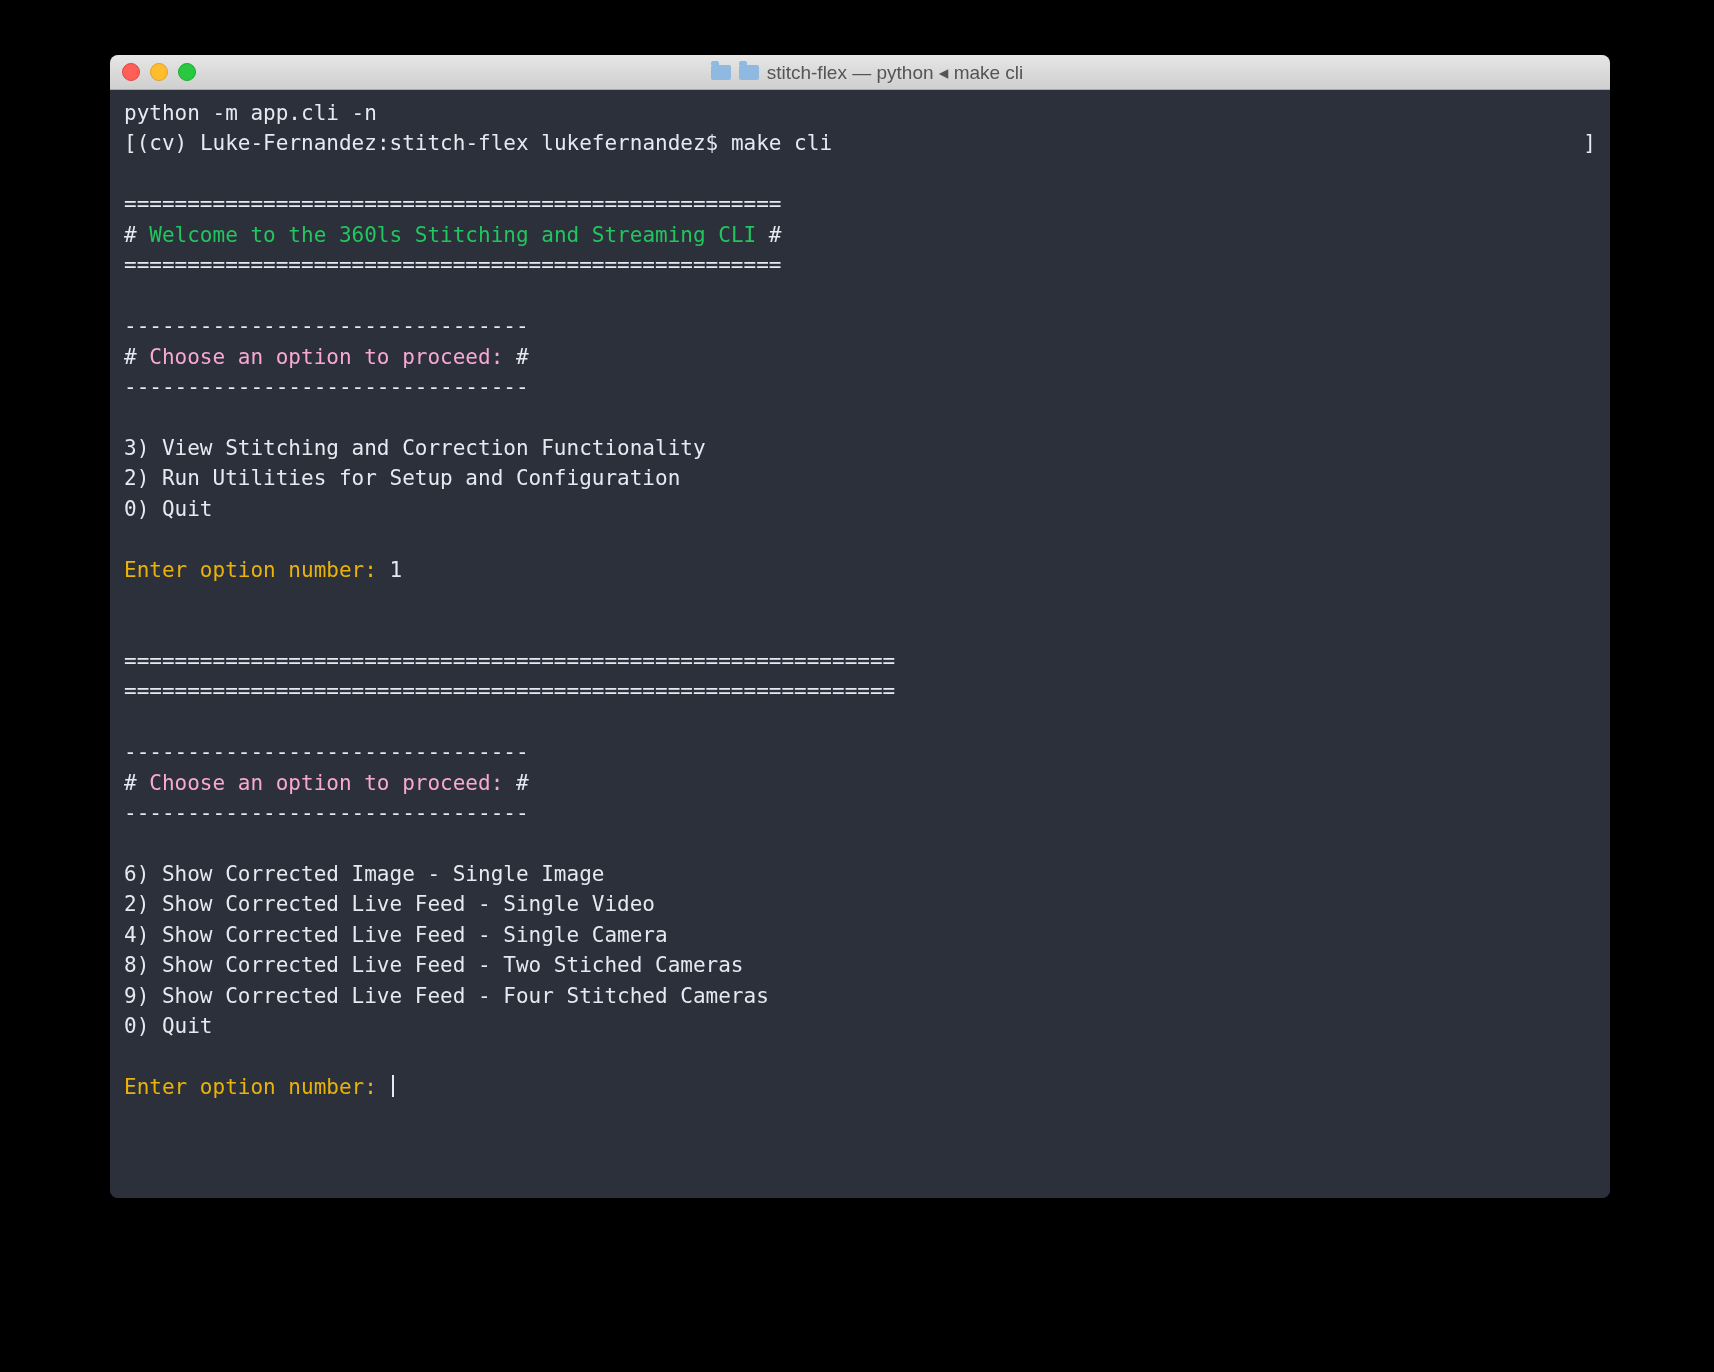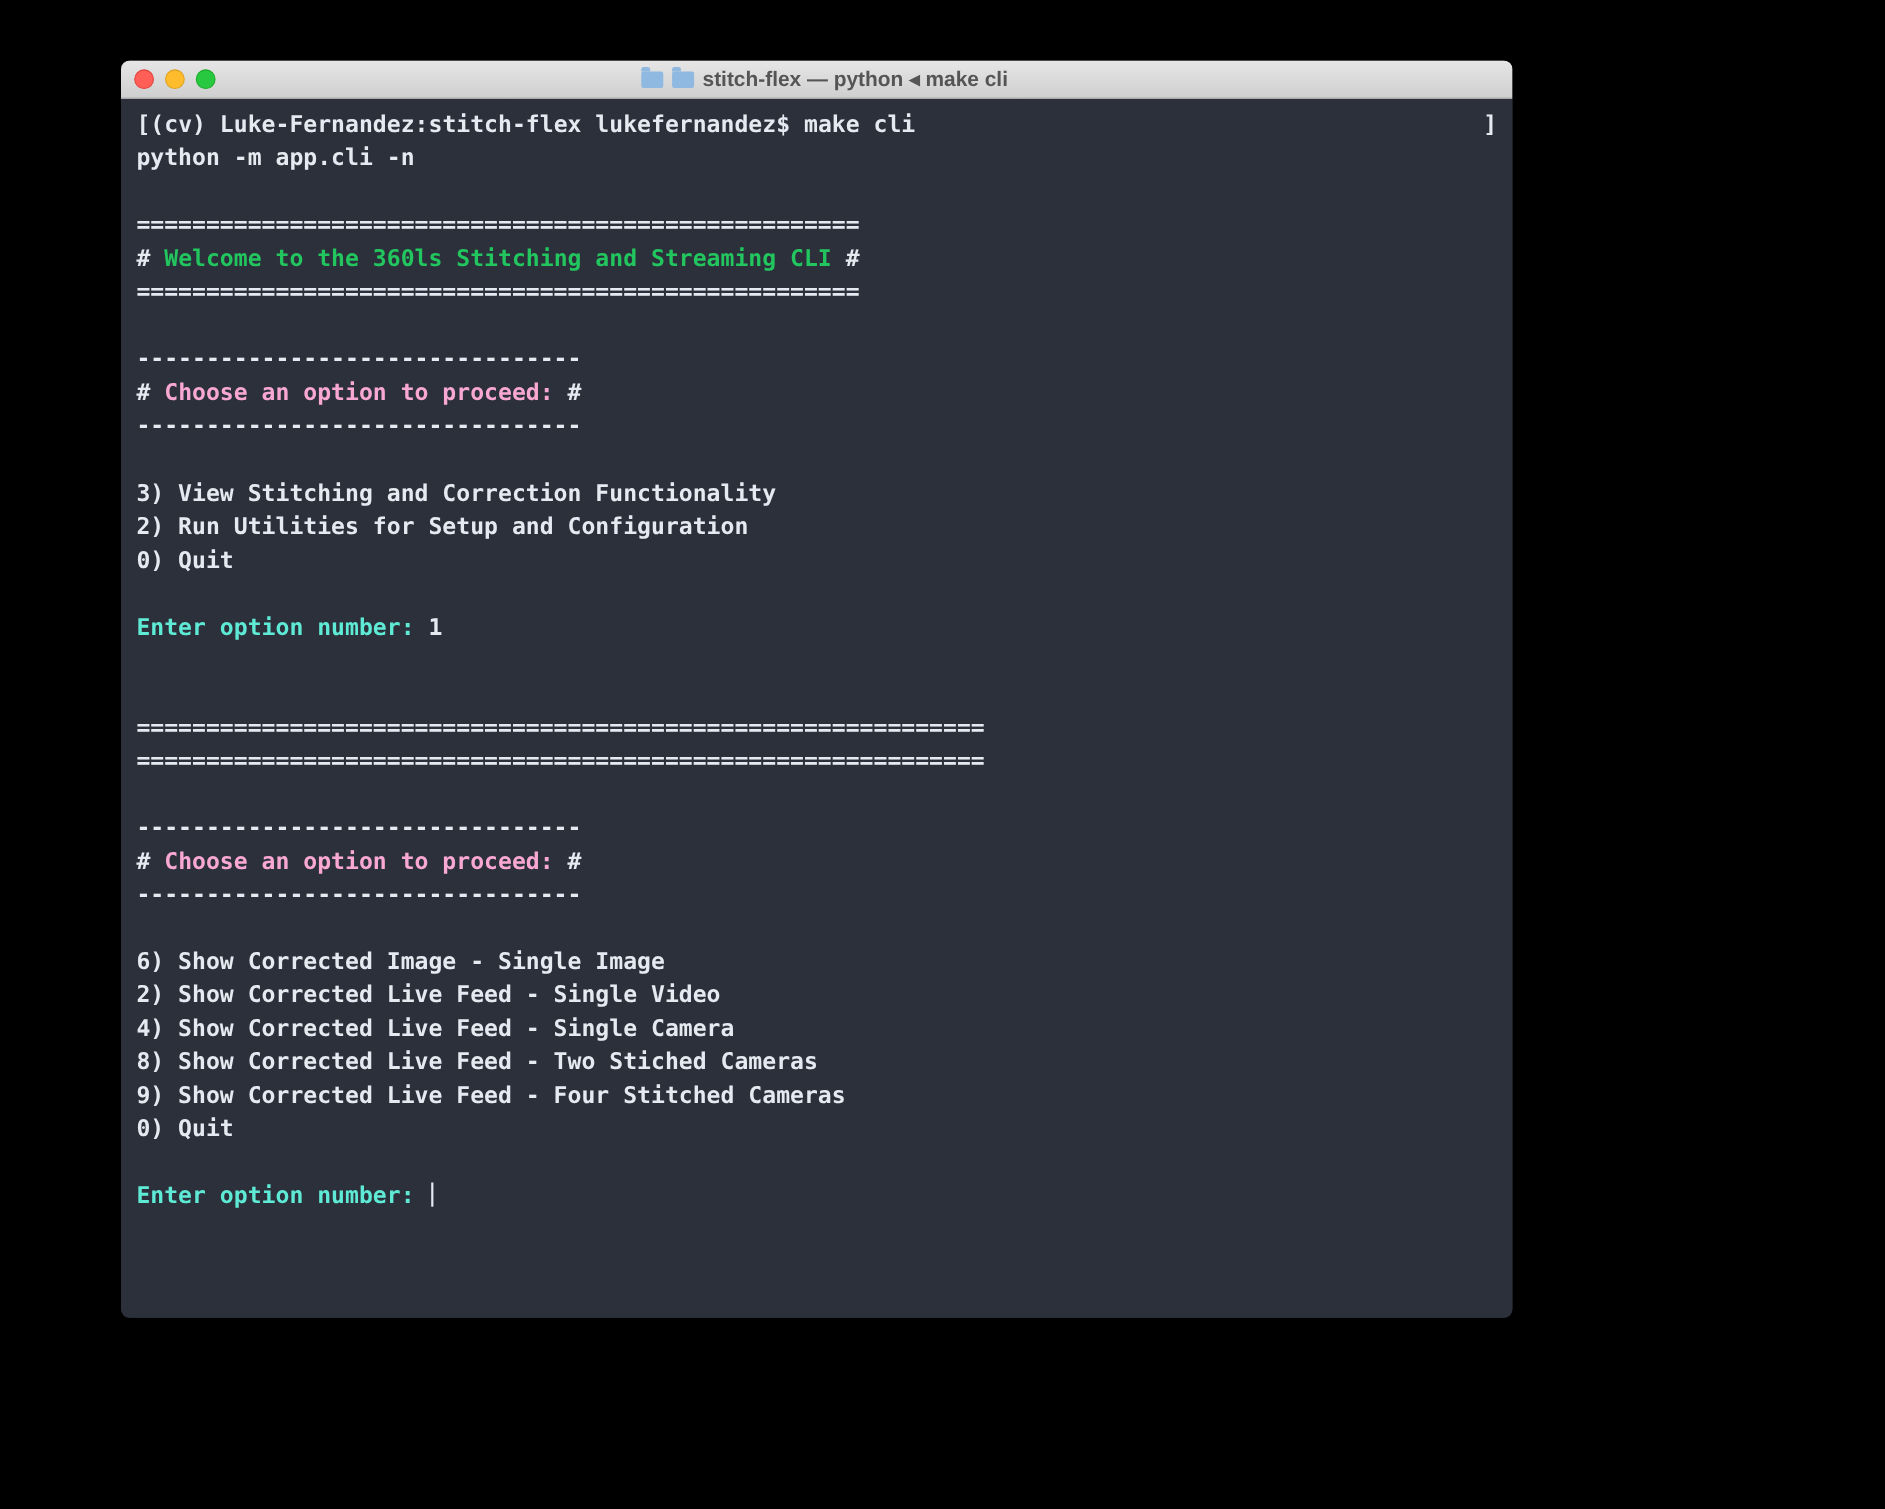--- a/index.html
+++ b/index.html
@@ -8,26 +8,25 @@
     background: #000;
     width: 1714px;
     height: 1372px;
     font-family: "Menlo", "Monaco", "Consolas", monospace;
     overflow: hidden;
   }
   .window {
     position: absolute;
     left: 110px;
     top: 55px;
-    width: 1265px;
+    width: 1500px;
     border-radius: 8px;
     box-shadow: 0 20px 60px rgba(0,0,0,0.6);
     overflow: hidden;
     background: #2b303b;
-    font-weight: bold;
   }
   .titlebar {
     height: 34px;
     background: linear-gradient(#e6e6e6, #cfcfcf);
     display: flex;
     align-items: center;
     padding: 0 12px;
     border-bottom: 1px solid #aaa;
   }
   .traffic {
@@ -75,21 +74,21 @@
     padding: 8px 14px 20px 14px;
     font-size: 21px;
     line-height: 1.45;
     color: #d8dee9;
     min-height: 1080px;
   }
   .line { white-space: pre; }
   .cyan { color: #22c55e; }
   .green { color: #a3be8c; }
   .greenish { color: #f9a8d4; }
-  .yellowtxt { color: #5eead4; }
+  .yellowtxt { color: #eab308; }
   .white { color: #e5e9f0; } 
   .prompt-host { color: #e5e9f0; }
   .bracket { color: #e5e9f0; }
   .cursor {
     display: inline-block;
     width: 2px;
     height: 22px;
     background: #e5e9f0;
     vertical-align: -3px;
     margin-left: 2px;
@@ -113,23 +112,23 @@
     <div class="title-center">
       <div class="folder-icon"></div>
       <div class="folder-icon"></div>
       <span>stitch-flex — python ◂ make cli</span>
     </div>
     <div style="width:60px"></div>
   </div>
 
   <div class="terminal-body">
 
+    <div class="line white">python -m app.cli -n</div>
+
     <div class="line"><span class="bracket">[</span><span class="prompt-host">(cv) </span><span class="prompt-host">Luke-Fernandez:stitch-flex lukefernandez$</span><span class="white"> make cli</span><span class="right-bracket">]</span></div>
-
-    <div class="line white">python -m app.cli -n</div>
 
     <div class="line">&nbsp;</div>
 
     <div class="line white">====================================================</div>
     <div class="line"><span class="white"># </span><span class="cyan">Welcome to the 360ls Stitching and Streaming CLI</span><span class="white"> #</span></div>
     <div class="line white">====================================================</div>
 
     <div class="line">&nbsp;</div>
 
     <div class="line white">--------------------------------</div>

